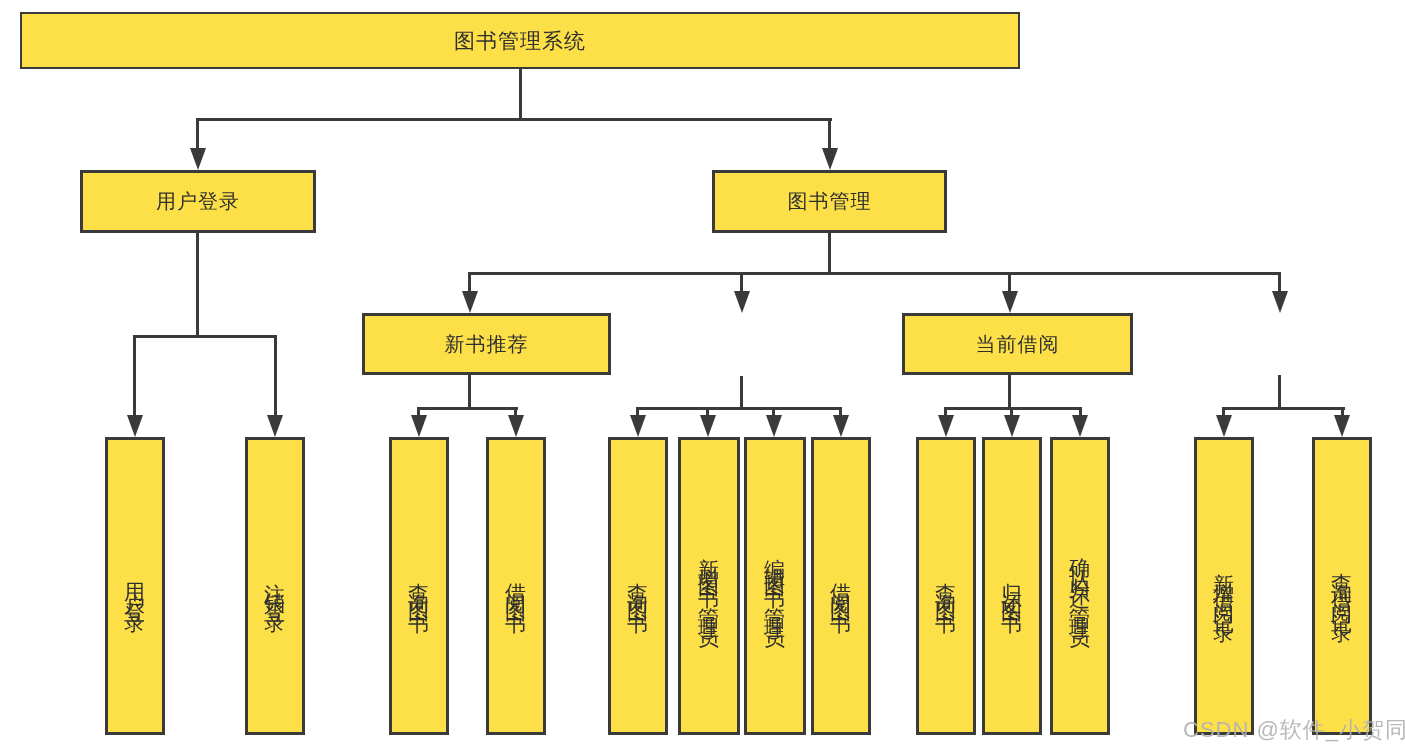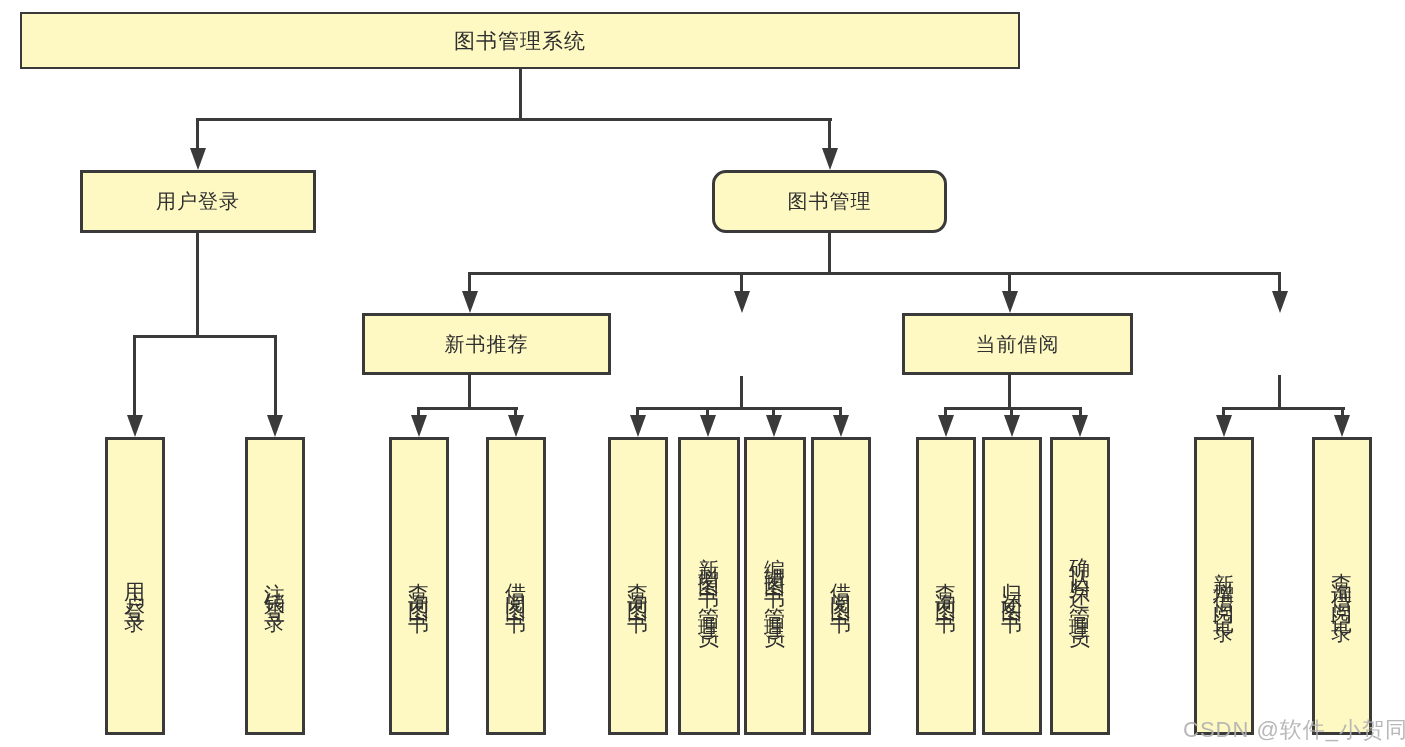--- a/index.html
+++ b/index.html
@@ -6,21 +6,21 @@
   #stage{
     position:relative;
     width:1405px;height:747px;
     background:#ffffff;
     font-family:"Liberation Sans","DejaVu Sans",sans-serif;
     overflow:hidden;
   }
   .node{
     position:absolute;
     box-sizing:border-box;
-    background:#fef9c3;
+    background:#fde047;
     border:3px solid #3a3a3a;
     display:flex;
     align-items:center;
     justify-content:center;
     color:#2f2f2f;
   }
   .h-node{font-size:20px;letter-spacing:1px;}
   .root-node{border-width:2px;font-size:21px;}
   .v-node{top:437px;width:60px;height:298px;}
   .v-node .vtext{
@@ -61,21 +61,21 @@
   <div class="line" style="left:519px;top:69px;width:3px;height:49px;"></div>
   <div class="line" style="left:196px;top:118px;width:636px;height:3px;"></div>
   <div class="line" style="left:196px;top:121px;width:3px;height:29px;"></div>
   <div class="line" style="left:828px;top:121px;width:3px;height:29px;"></div>
   <div class="arrow" style="left:190px;top:148px;"></div>
   <div class="arrow" style="left:822px;top:148px;"></div>
 
   <div class="node h-node" style="left:80px;top:170px;width:236px;height:63px;">
     <span>用户登录</span>
   </div>
-  <div class="node h-node" style="left:712px;top:170px;width:235px;height:63px;border-radius:14px;">
+  <div class="node h-node" style="left:712px;top:170px;width:235px;height:63px;">
     <span>图书管理</span>
   </div>
 
   <div class="line" style="left:196px;top:233px;width:3px;height:102px;"></div>
   <div class="line" style="left:133px;top:335px;width:144px;height:3px;"></div>
   <div class="line" style="left:133px;top:338px;width:3px;height:77px;"></div>
   <div class="line" style="left:274px;top:338px;width:3px;height:77px;"></div>
   <div class="arrow" style="left:127px;top:415px;"></div>
   <div class="arrow" style="left:267px;top:415px;"></div>
 

